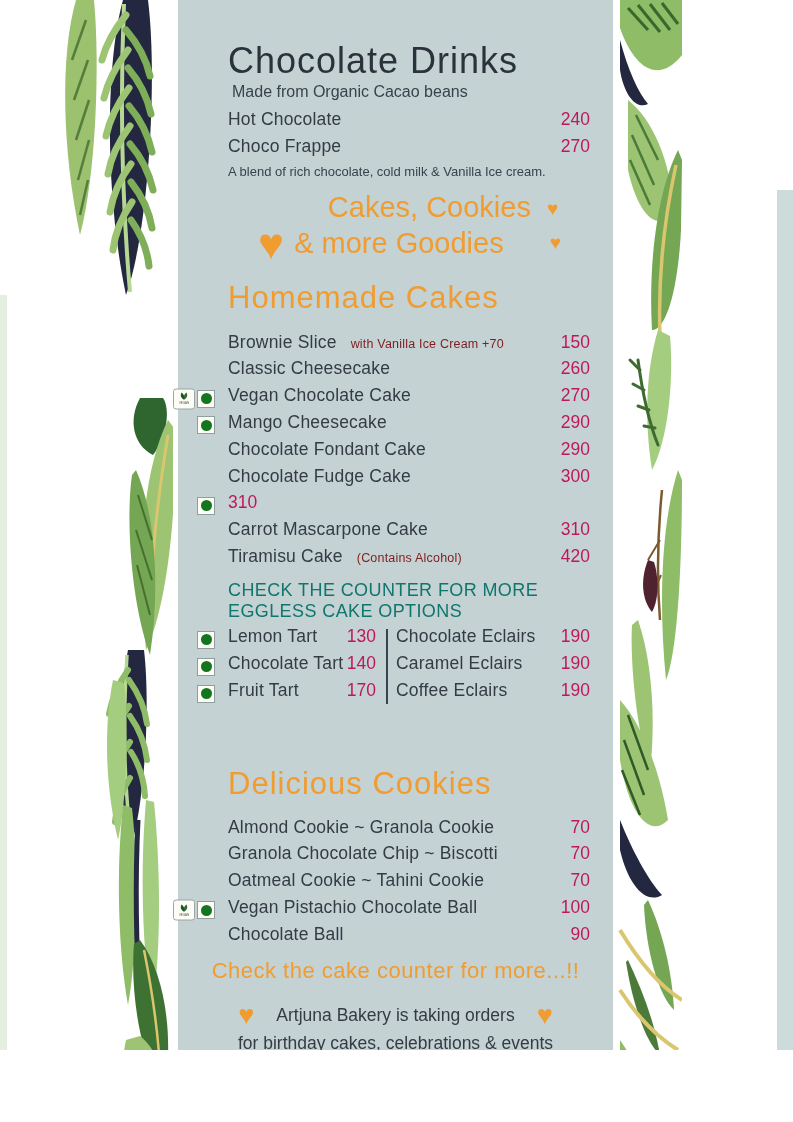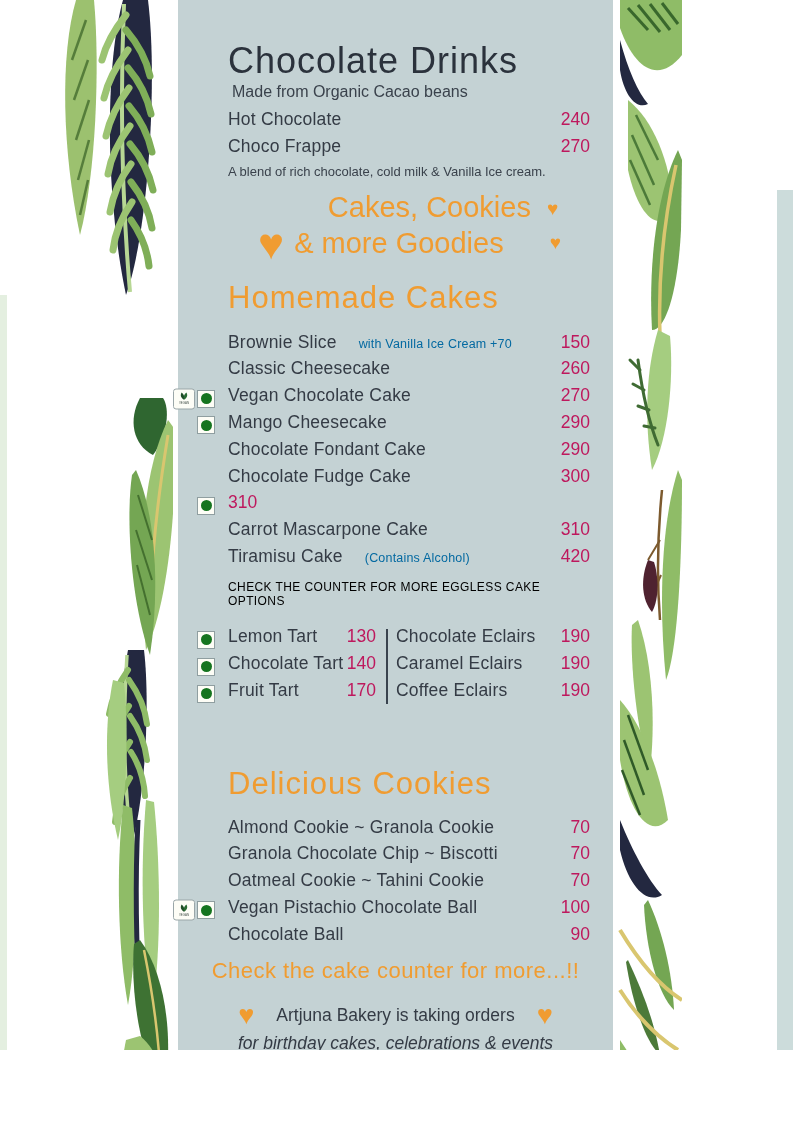--- a/index.html
+++ b/index.html
@@ -18,38 +18,38 @@
   .orange{color:#f09c31;}
 
   
   .sec-drinks{top:40px;}
   .menu-title{font-size:36px;letter-spacing:1px;color:#2b323c;line-height:1.15;font-weight:400;}
   .subtitle{font-size:16px;color:#3a424c;margin:2px 0 0 4px;}
   .rows{margin-top:8px;}
   .row{position:relative;display:flex;justify-content:space-between;align-items:flex-start;height:26.8px;gap:36px;}
   .iname{font-size:17.5px;letter-spacing:.2px;color:#343b45;white-space:nowrap;}
   .iprice{font-size:17.5px;color:#be185d;flex-shrink:0;}
-  .addon{font-size:12.5px;color:#0369a1;margin-left:22px;}
+  .addon{font-size:12.5px;color:#7f1d1d;margin-left:14px;}
   .note{font-size:13px;color:#3a424c;margin-top:1px;}
 
   
   .sec-banner{top:192px;}
   .banner-l1{font-size:29px;margin-left:68px;line-height:1.1;text-align:center;}
   .banner-l2{font-size:29px;margin-left:30px;margin-top:2px;line-height:1.1;display:flex;align-items:center;}
   .heart-sm{font-size:19px;color:#f09c31;margin-left:16px;vertical-align:2px;}
   .heart-big{font-size:44px;color:#f09c31;line-height:.8;margin-right:10px;}
   .heart-sm2{font-size:19px;color:#f09c31;margin-left:46px;}
 
   
   .h2{font-size:31px;letter-spacing:1px;color:#f09c31;line-height:1.15;font-weight:400;}
 
   
   .sec-cakes{top:280px;}
   .sec-cakes .rows{margin-top:16px;}
-  .footnote{font-size:12px;letter-spacing:.4px;color:#000000;margin-top:7px;}
+  .footnote{font-size:18px;letter-spacing:.4px;color:#0f766e;margin-top:7px;}
 
   
   .veg-box{position:absolute;left:-31px;top:50%;transform:translateY(-50%);
            width:16px;height:16px;background:#fdfdf6;border:1px solid #8f9ea0;
            display:flex;align-items:center;justify-content:center;}
   .veg-dot{width:11px;height:11px;border-radius:50%;background:#15741f;}
   .vegan-badge{position:absolute;left:-55px;top:50%;transform:translateY(-50%);
            width:20px;height:19px;background:#fdfdf6;border:1px solid #9aa6a8;border-radius:3px;
            display:flex;align-items:center;justify-content:center;}
 
@@ -64,21 +64,21 @@
   
   .sec-cookies{top:766px;}
   .sec-cookies .rows{margin-top:15px;}
 
   
   .sec-footer{top:958px;left:20px;right:20px;text-align:center;}
   .footer-head{font-size:22px;letter-spacing:.5px;color:#f09c31;}
   .footer-l1{margin-top:18px;display:flex;align-items:center;justify-content:center;gap:22px;}
   .footer-l1 .txt{font-size:17.5px;color:#343b45;}
   .footer-heart{font-size:27px;color:#f09c31;line-height:1;}
-  .footer-l2{font-size:17.5px;color:#343b45;margin-top:4px;font-style:italic;}
+  .footer-l2{font-size:17.5px;color:#343b45;margin-top:4px;}
   .footer-l3{font-size:19px;color:#343b45;margin-top:5px;}
 </style>
 </head>
 <body>
 
 <div class="page">
 
   <div class="edge-strip-left"></div>
   <div class="edge-strip-right"></div>
 

